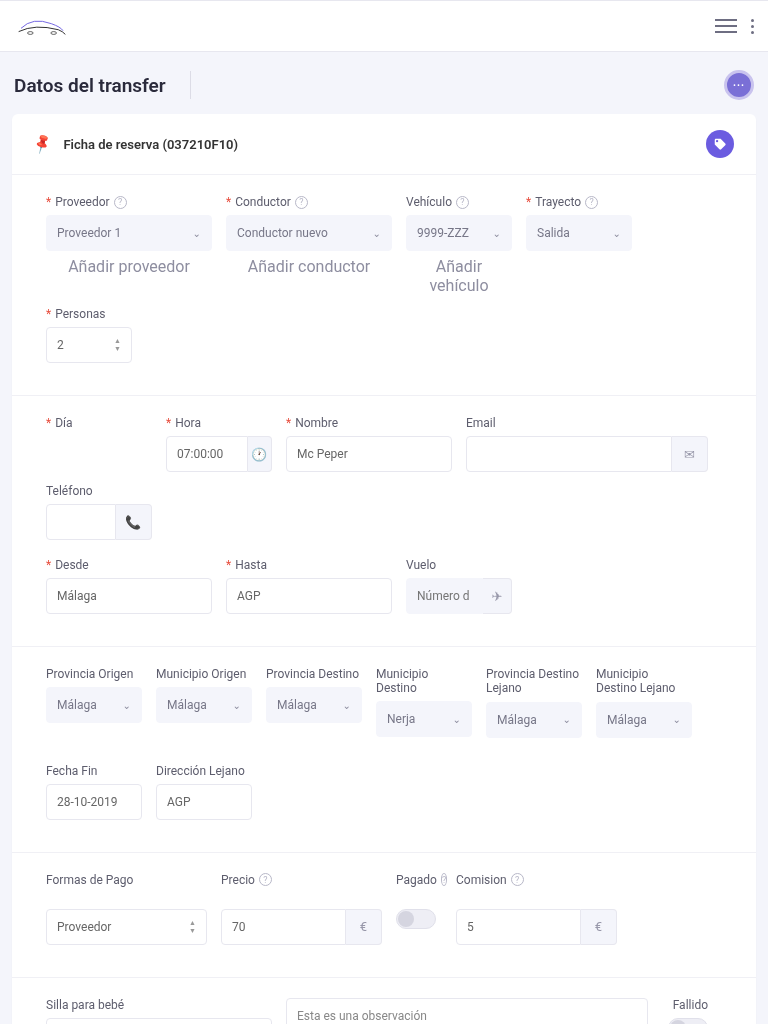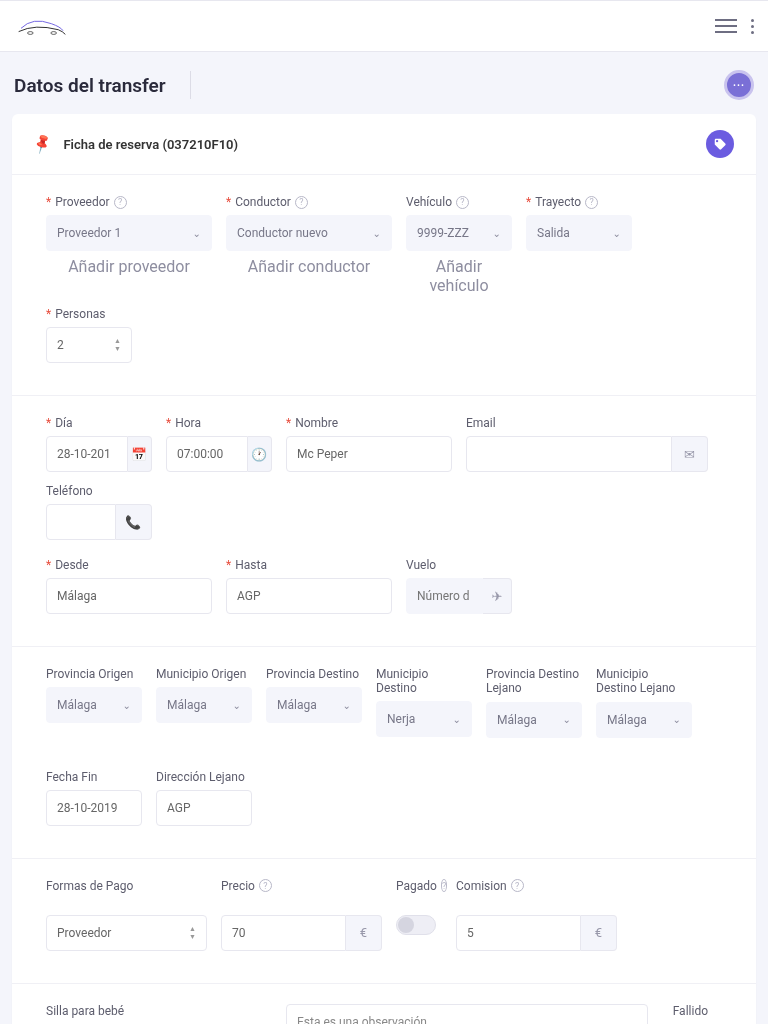--- a/index.html
+++ b/index.html
@@ -145,26 +145,20 @@
     </div>
   </div>
 
   <div class="section">
     <div class="row">
       <div class="field" style="width:120px">
         <div class="label">
             <span class="req">*</span>
             <span>Día</span>
           </div>
-        <div class="input-group">
-            <div class="input">
-              <input style="width: 60px;" value="28-10-201">
-            </div>
-            <div class="addon">📅</div>
-          </div>
       </div>
       <div class="field" style="width:120px">
         <div class="label">
             <span class="req">*</span>
             <span>Hora</span>
           </div>
         <div class="input-group">
             <div class="input">
               <input style="width: 60px;" value="07:00:00">
             </div>
@@ -286,21 +280,21 @@
       <div class="field" style="width:110px">
         <div class="label" style="line-height:1.2">
             <span>Municipio Destino Lejano</span>
           </div>
         <div class="select">
             <span>Málaga</span>
             <span class="chev">⌄</span>
           </div>
       </div>
     </div>
-    <div class="row" style="margin-top:20px">
+    <div class="row" style="margin-top:14px">
       <div class="field" style="width:110px">
         <div class="label">
             <span>Fecha Fin</span>
           </div>
         <div class="input">
             <input value="28-10-2019" style="">
           </div>
       </div>
       <div class="field" style="width:110px">
         <div class="label">

